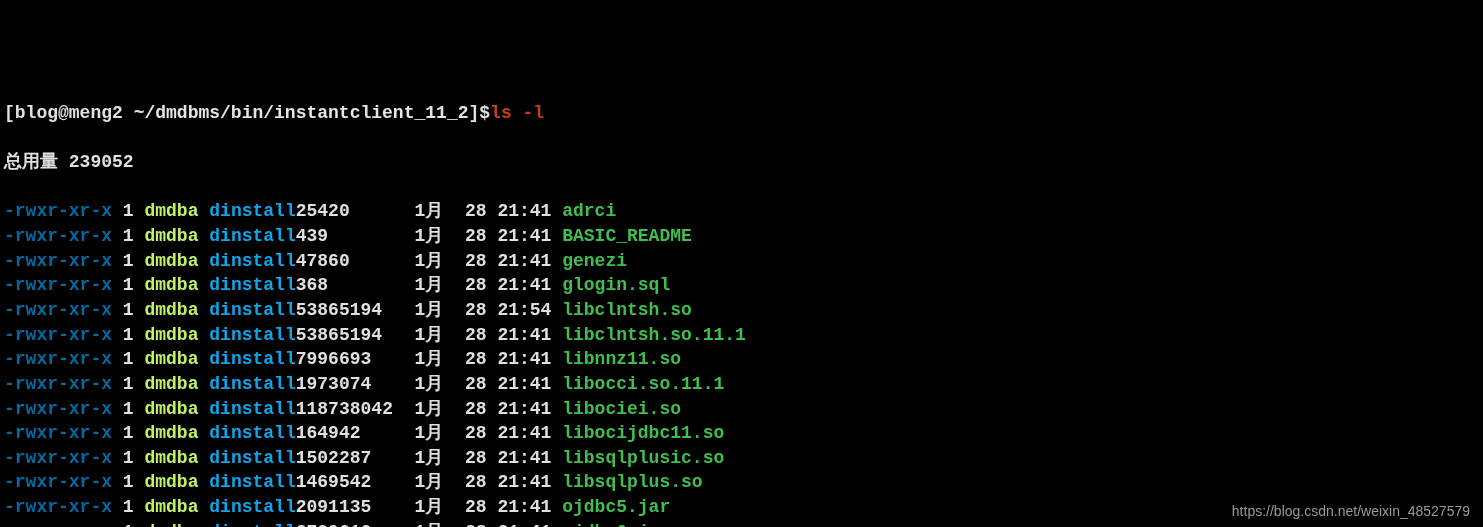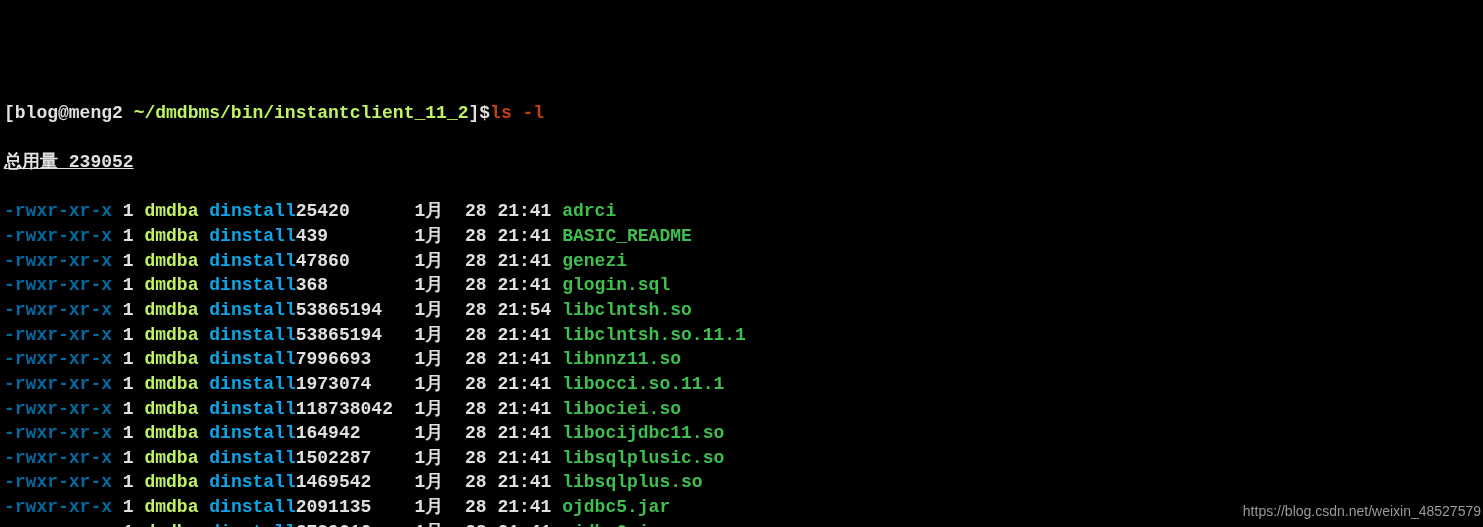--- a/index.html
+++ b/index.html
@@ -11,37 +11,37 @@
       font-weight: bold;
       line-height: 1.37;
       padding: 2px 4px;
       width: 1483px;
       height: 527px;
       overflow: hidden;
       position: relative;
       white-space: pre;
     }
     .prompt-line { color: #e0e0e0; }
-    .prompt-path { color: #bef264; margin-top: 21px; }
+    .prompt-path { color: #e5e5e5; margin-top: 21px; }
     .cmd { color: #c2410c; }
-    .total-line { color: #e0e0e0; text-decoration: underline; }
+    .total-line { color: #e0e0e0; }
     .row { display: block; }
     .perm { color: #0369a1; }
     .links { color: #e0e0e0; }
     .owner { color: #bef264; }
     .group { color: #0ea5e9; }
     .size { color: #e0e0e0; display: inline-block; text-align: left; width: 108px; }
     .month { color: #e0e0e0; }
     .day { color: #e0e0e0; }
     .time { color: #e0e0e0; }
     .fname { }
     .exec { color: #3fbf4f; }
     .watermark {
       position: absolute;
-      right: 2px;
+      right: 13px;
       bottom: 6px;
       color: #9a9a9a;
       font-size: 14px;
       font-weight: normal;
       font-family: Arial, sans-serif;
     }
   </style>
 </head>
 <body>
 

